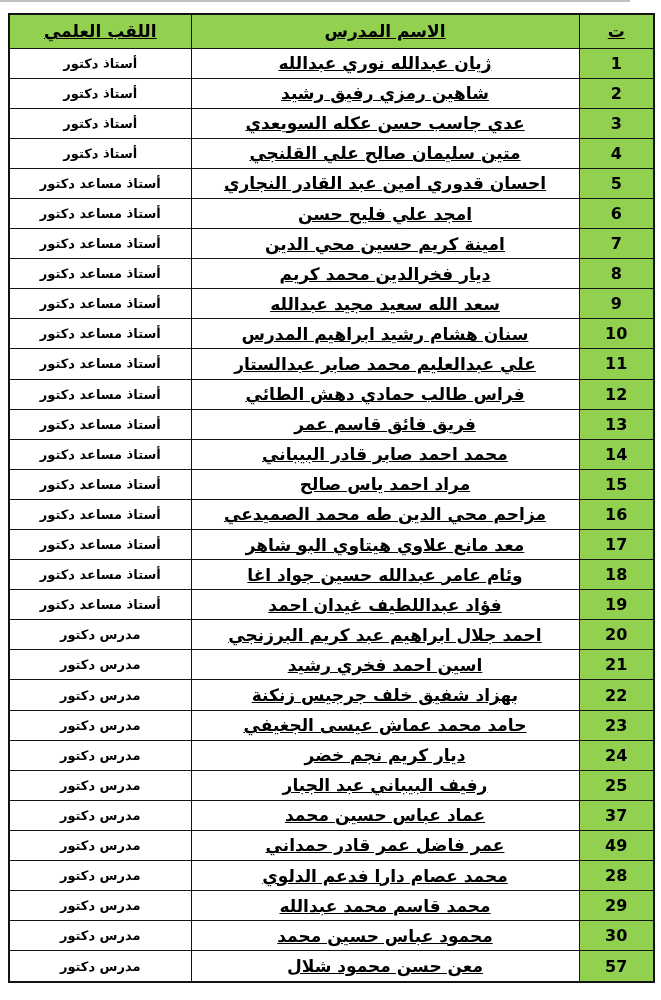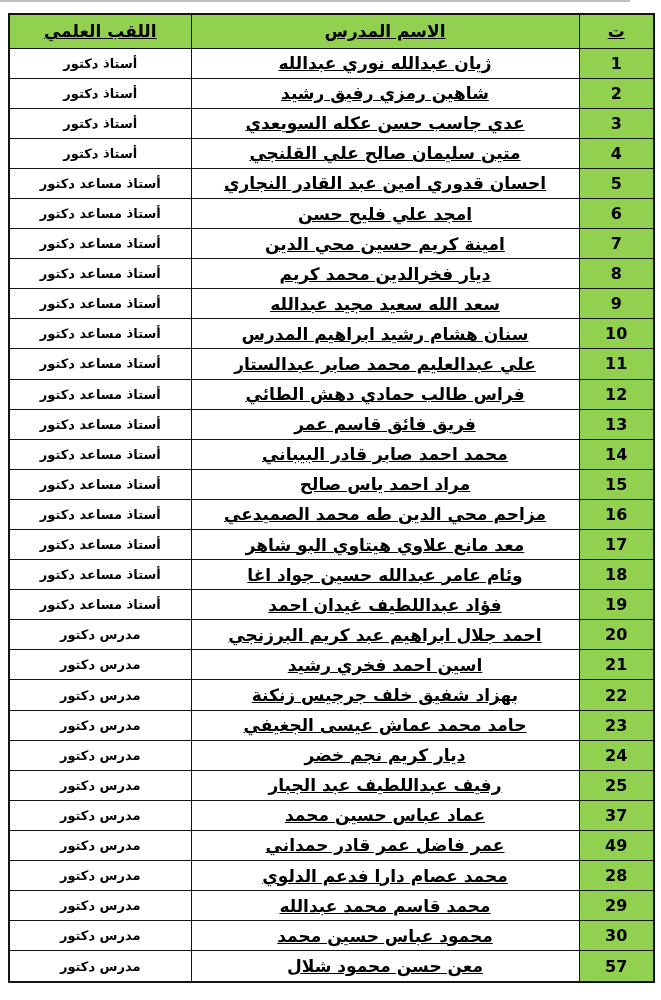--- a/index.html
+++ b/index.html
@@ -189,21 +189,21 @@
           <td class="col-name">حامد محمد عماش عيسى الجغيفي</td>
           <td class="col-title">مدرس دكتور</td>
         </tr>
         <tr>
           <td class="col-no">24</td>
           <td class="col-name">ديار كريم نجم خضر</td>
           <td class="col-title">مدرس دكتور</td>
         </tr>
         <tr>
           <td class="col-no">25</td>
-          <td class="col-name">رفيف عبداللطيف عبد الجبار</td>
+          <td class="col-name">رفيف البيباني عبد الجبار</td>
           <td class="col-title">مدرس دكتور</td>
         </tr>
         <tr>
           <td class="col-no">37</td>
           <td class="col-name">عماد عباس حسين محمد</td>
           <td class="col-title">مدرس دكتور</td>
         </tr>
         <tr>
           <td class="col-no">49</td>
           <td class="col-name">عمر فاضل عمر قادر حمداني</td>

